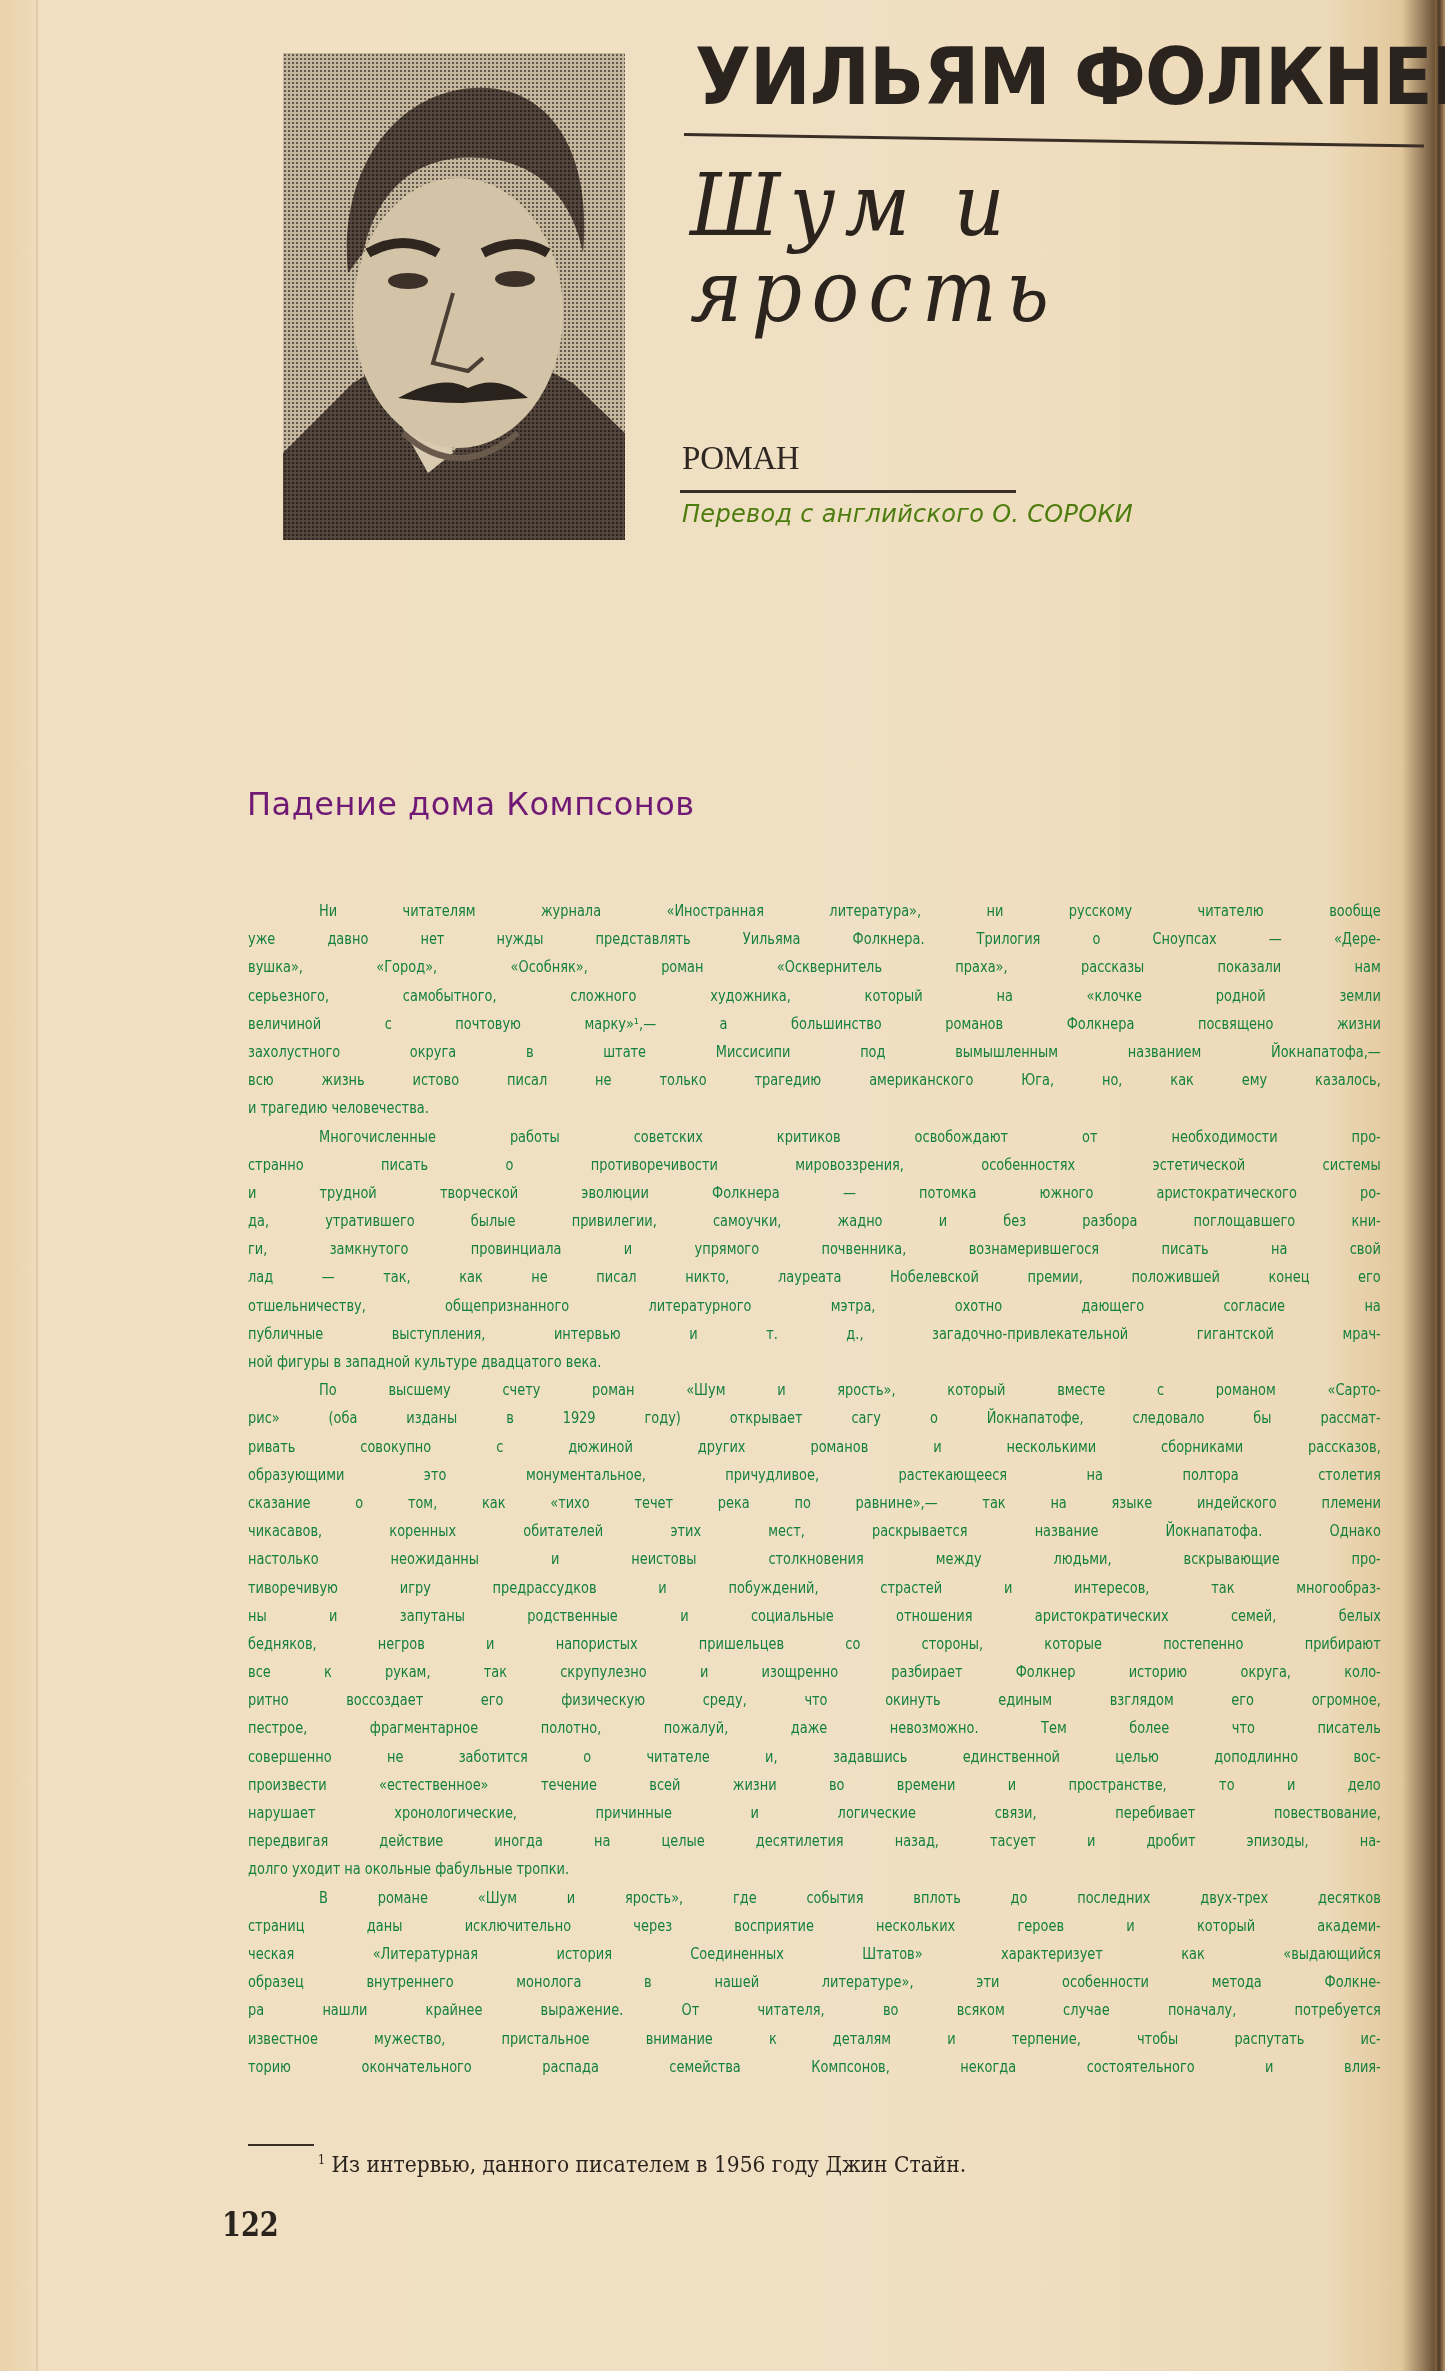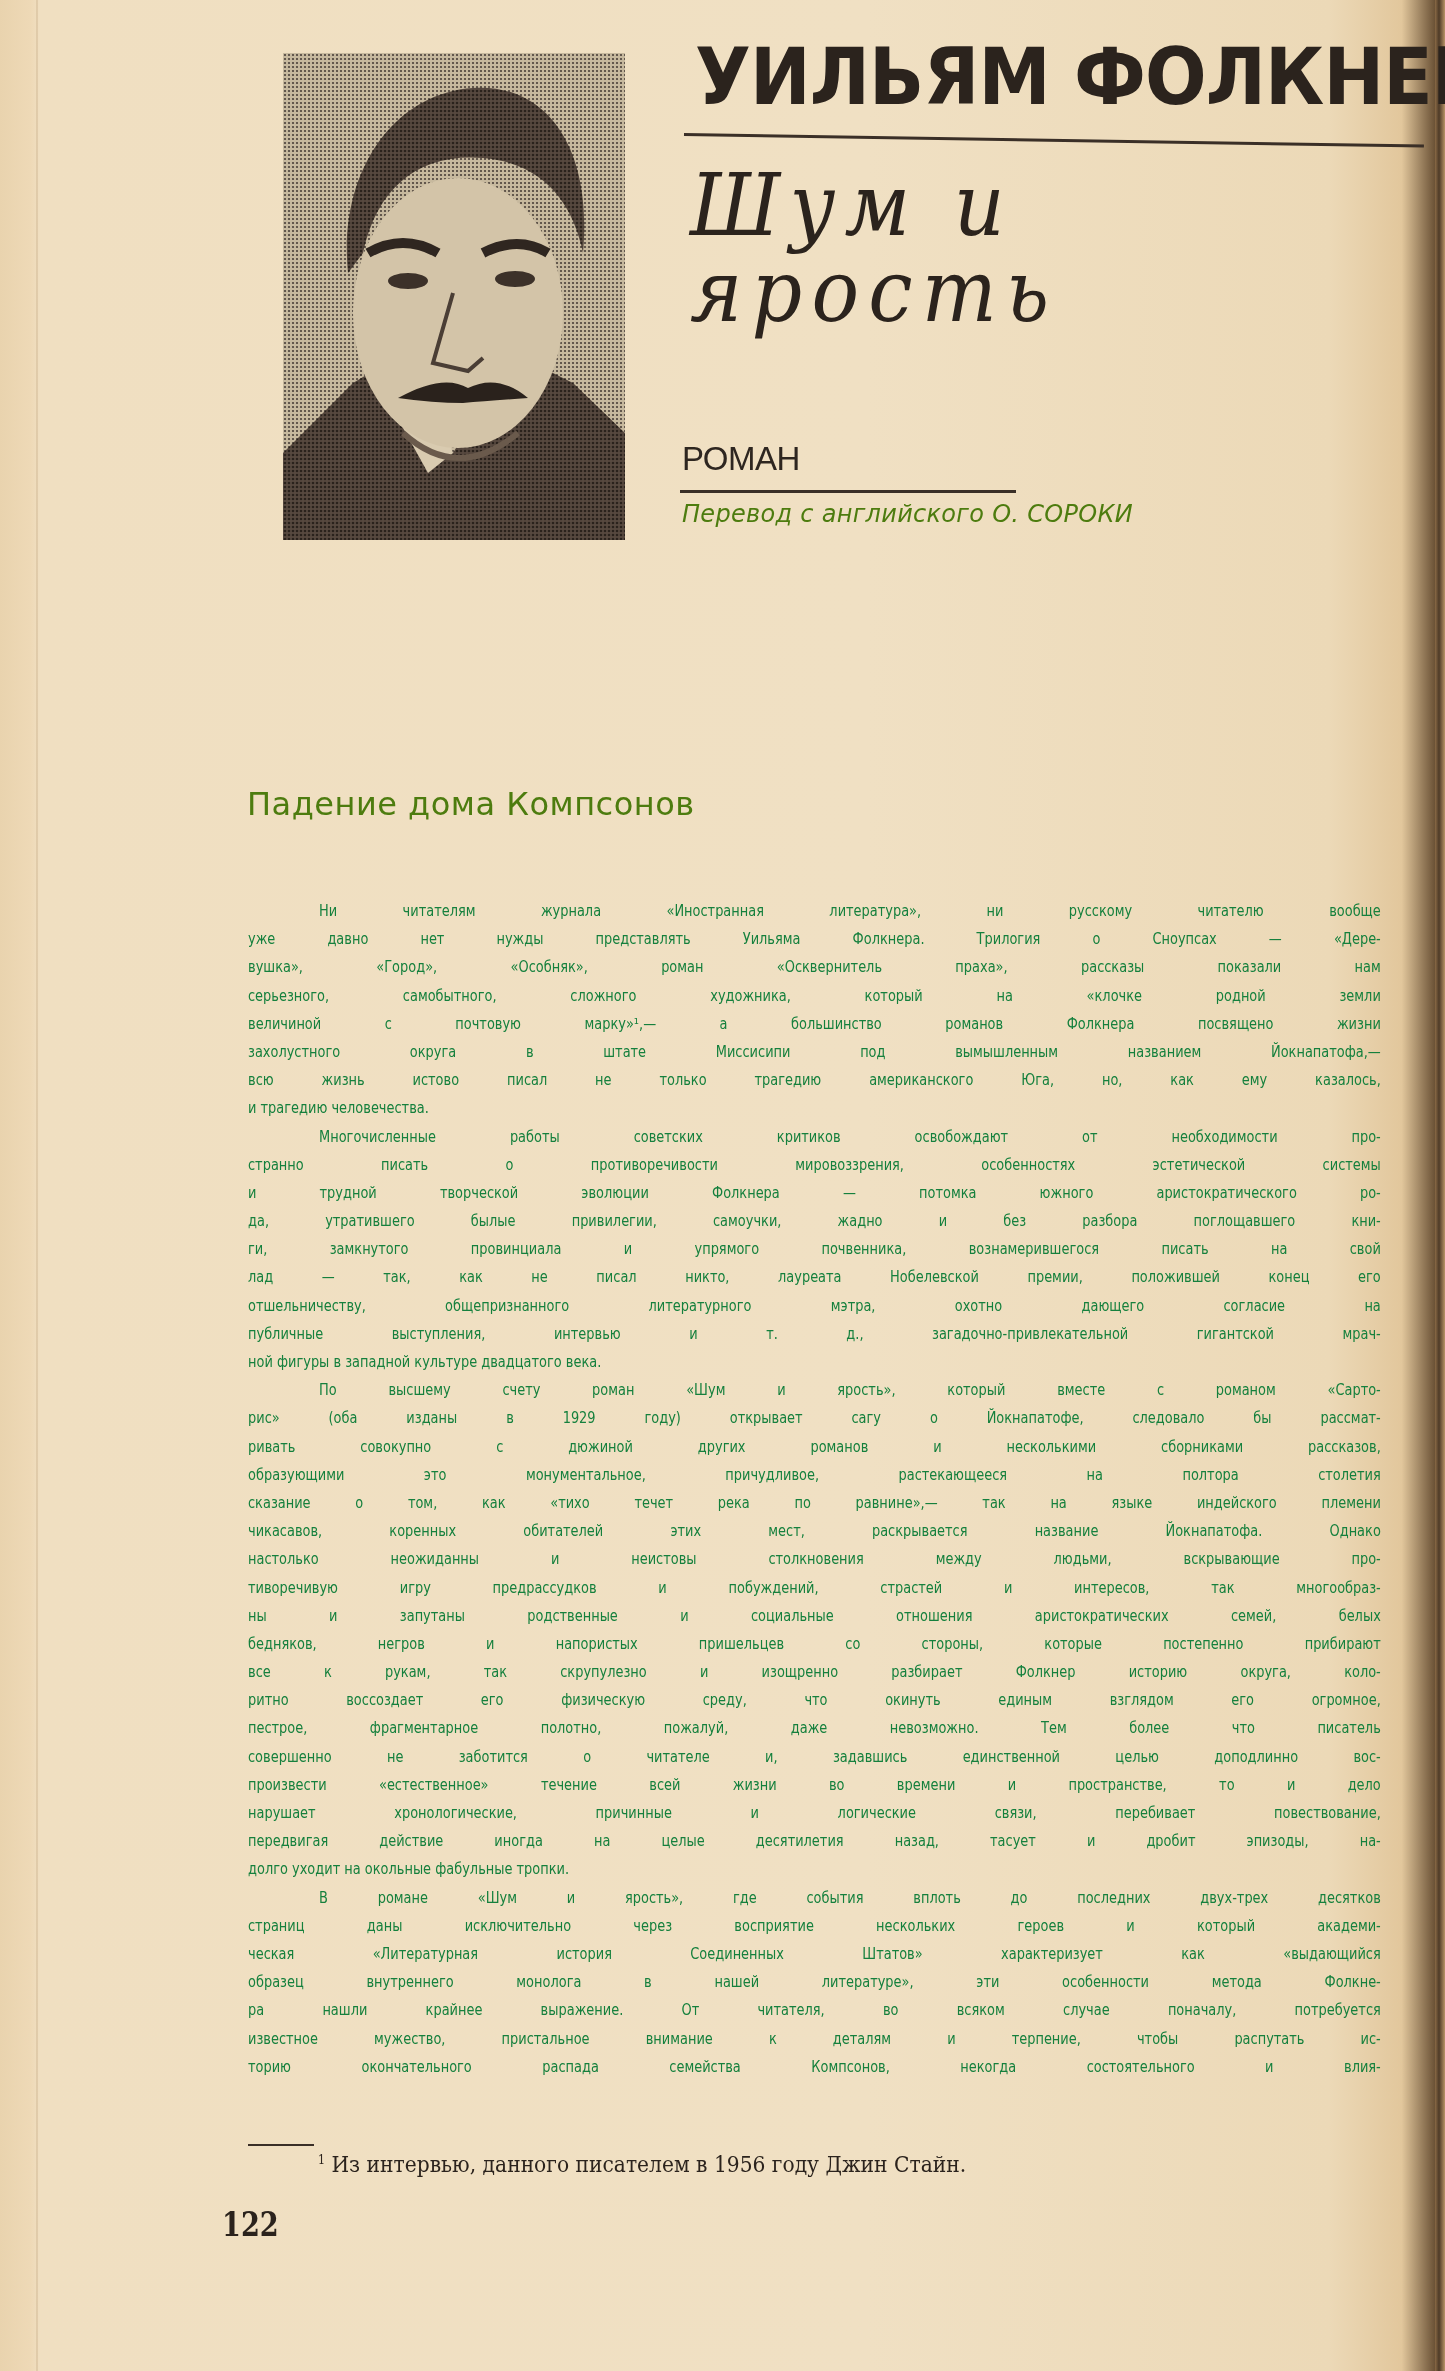--- a/index.html
+++ b/index.html
@@ -35,34 +35,34 @@
     background: #3a2f27; transform: rotate(0.9deg); transform-origin: left center;
   }
   .title {
     position: absolute; left: 690px; top: 162px;
     font-family: "DejaVu Serif", serif; font-style: italic;
     font-size: 86px; color: #2b231d; letter-spacing: 10px; line-height: 1;
     transform: scaleX(0.92); transform-origin: left top;
   }
   .genre {
     position: absolute; left: 682px; top: 440px;
-    font-family: Liberation Sans, sans-serif; font-size: 33px; color: #2e2620;
+    font-family: Liberation Serif, serif; font-size: 33px; color: #2e2620;
     letter-spacing: -0.5px;
   }
   .genre-rule {
     position: absolute; left: 680px; top: 490px; width: 336px; height: 3px; background: #3a2f27;
   }
   .translation {
     position: absolute; left: 682px; top: 500px;
     font-family: "DejaVu Sans", sans-serif; font-style: italic;
     font-size: 24px; color: #4d7c0f; letter-spacing: 0.3px;
   }
   .section-heading {
     position: absolute; left: 247px; top: 785px;
-    font-family: "DejaVu Sans", sans-serif; font-size: 32px; color: #4d7c0f;
+    font-family: "DejaVu Sans", sans-serif; font-size: 32px; color: #701a75;
     letter-spacing: 0.5px;
   }
   .body-text {
     position: absolute; left: 248px; top: 852px; width: 1180px;
     font-family: "DejaVu Sans Condensed", "DejaVu Sans", sans-serif;
     font-size: 15px; line-height: 28.2px; color: #15803d; margin-top: 45px;
   }
   .line {
     display: block; white-space: nowrap; text-align: justify; text-align-last: justify;
     height: 28.2px; overflow: visible; transform: scaleX(0.96); transform-origin: left center;

